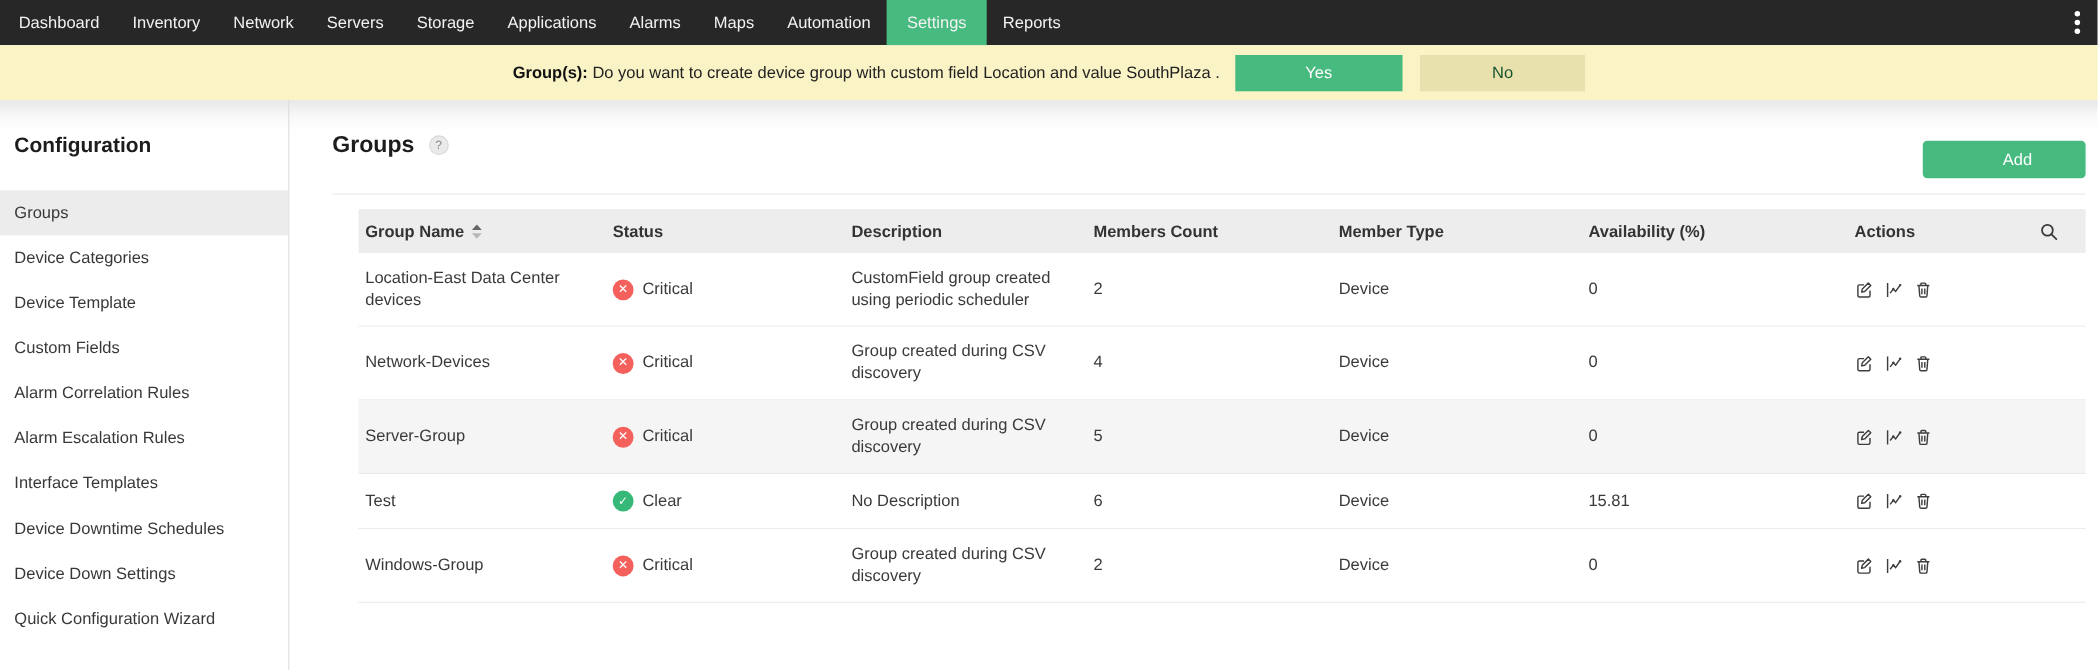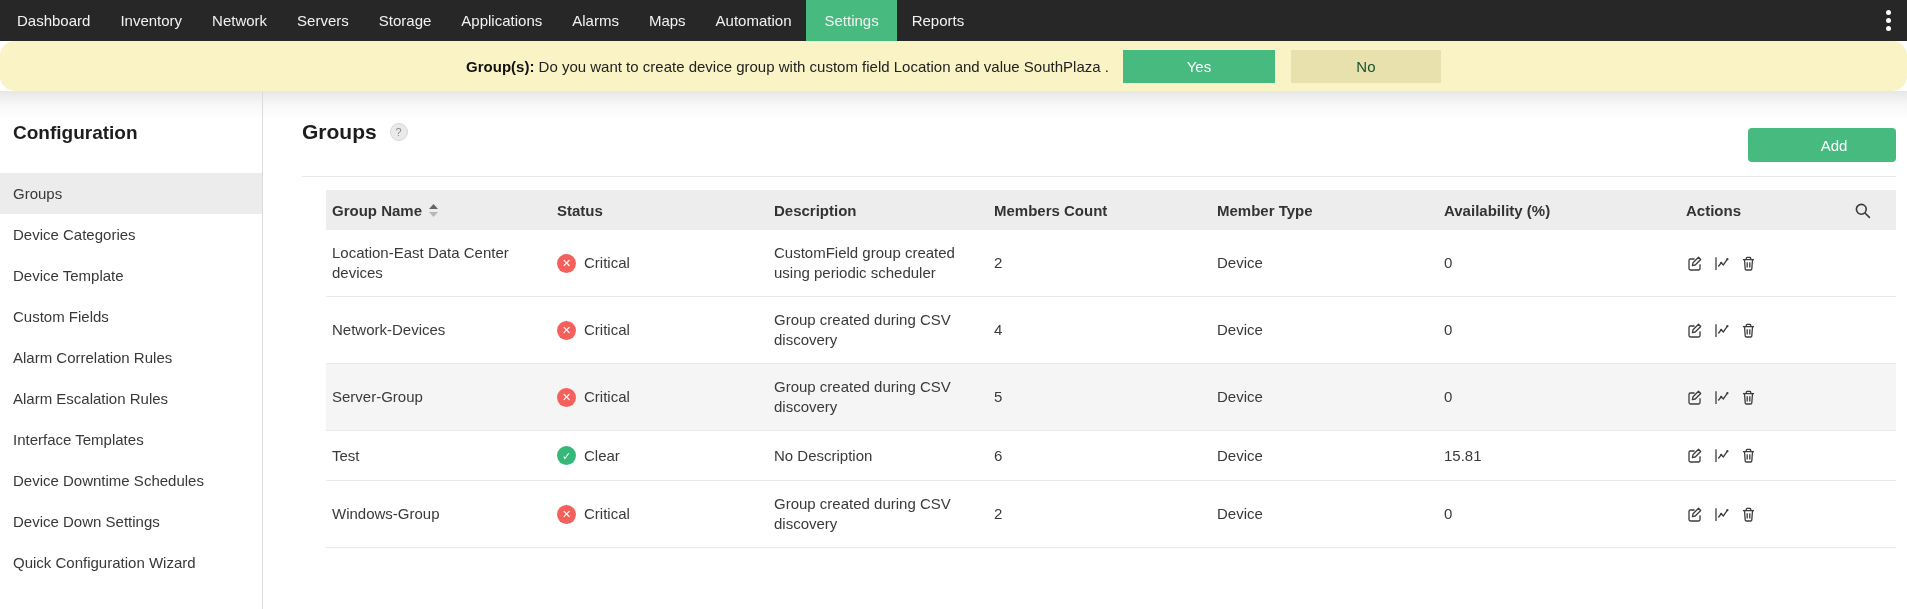--- a/index.html
+++ b/index.html
@@ -11,21 +11,21 @@
   .topnav { height:41px; background:#272727; display:flex; align-items:stretch; padding-left:2px; }
   .nav-items { display:flex; align-items:stretch; }
   .nav-item { display:flex; align-items:center; padding:0 15px; color:#f2f2f2; font-size:15px;
     cursor:pointer; text-decoration:none; white-space:nowrap; }
   .nav-item.active { background:var(--accent-green,#47ba7f); padding:0 18px; }
   .kebab { margin-left:auto; margin-right:16px; display:flex; flex-direction:column; justify-content:center;
     gap:3px; cursor:pointer; }
   .kebab i { width:5px; height:5px; border-radius:50%; background:#fff; display:block; }
 
   
-  .notice { height:50px; background:var(--notice-bg,#faf3c6); display:flex; align-items:center; justify-content:center;border-radius:15px; }
+  .notice { height:50px; background:var(--notice-bg,#faf3c6); display:flex; align-items:center; justify-content:center; }
   .notice-text { font-size:15px; color:#222; }
   .notice-text b { color:#111; }
   .btn-yes { margin-left:14px; width:152px; height:33px; border:none; background:var(--accent-green,#47ba7f);
     color:#fff; font-size:15px; cursor:pointer; font-family:inherit; }
   .btn-no { margin-left:16px; width:150px; height:33px; border:none; background:var(--no-btn-bg,#e8e1ae);
     color:#14532d; font-size:15px; cursor:pointer; font-family:inherit; }
 
   
   .content { display:flex; height:518px; background:linear-gradient(180deg,#e7e7e7 0px,#f8f8f8 14px,#fff 28px); }
   .sidebar { width:263px; border-right:1px solid #dcdcdc; flex:none; }

